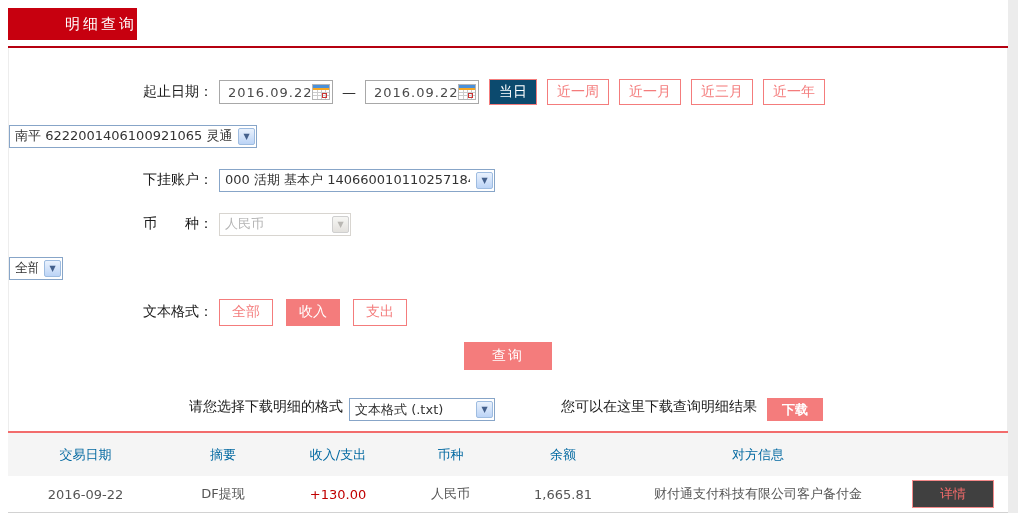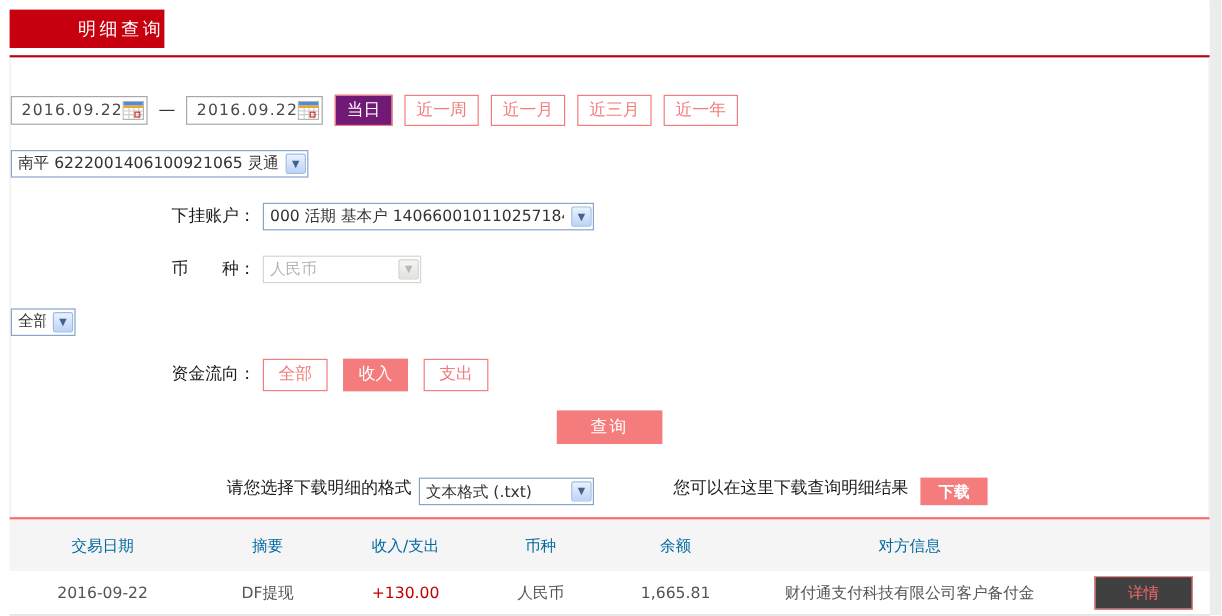--- a/index.html
+++ b/index.html
@@ -32,21 +32,21 @@
   .date-text { flex:1; font-size:13px; color:#4a4a4a; letter-spacing:1px; }
   .cal { width:18px; height:16px; display:inline-flex; cursor:pointer; }
   .dash { margin:0 9px; color:#333; font-size:14px; }
 
   
   .qbtn {
     margin-left:10px; height:26px; padding:0 9px; font-size:14px;
     background:#fff; border:1px solid #f47c7c; color:#f47c7c;
     font-family:inherit; cursor:pointer; display:inline-flex; align-items:center;
   }
-  .qbtn.filled { background:#701a75; color:#fff; }
+  .qbtn.filled { background:#0c4a6e; color:#fff; }
 
   
   .xp-select {
     height:23px; border:1px solid #87a5c8; background:#fff;
     display:inline-flex; align-items:center; padding:1px 1px 1px 5px;
     font-size:13px; color:#333; cursor:pointer;
   }
   .xp-select .val { flex:1; white-space:nowrap; overflow:hidden; }
   .xp-arrow {
     width:17px; height:17px; margin-left:6px; border-radius:2px;
@@ -105,20 +105,21 @@
 
 <div class="container">
 
   <div class="tabbar">
     <div class="tab">明细查询</div>
   </div>
 
   <div class="form">
 
     <div class="form-row">
+      <div class="flabel">起止日期：</div>
       <div class="date-input">
         <span class="date-text">2016.09.22</span>
         <span class="cal">
           <svg width="18" height="16" viewBox="0 0 18 16">
             <rect x="0.5" y="0.5" width="17" height="15" fill="#ffffff" stroke="#b5b5b5"></rect>
             <rect x="1" y="1" width="16" height="3" fill="#4a90d9"></rect>
             <rect x="1" y="4" width="16" height="2" fill="#f5a623"></rect>
             <g stroke="#cccccc" stroke-width="1">
               <line x1="1" y1="8.5" x2="17" y2="8.5"></line>
                 <line x1="1" y1="11.5" x2="17" y2="11.5"></line>
@@ -180,21 +181,21 @@
     </div>
 
     <div class="form-row">
       <div class="xp-select w-biztype">
         <span class="val">全部</span>
         <span class="xp-arrow">▼</span>
       </div>
     </div>
 
     <div class="form-row">
-      <div class="flabel">资金流向：</div>
+      <div class="flabel">文本格式：</div>
       <button class="fbtn">全部</button>
       <button class="fbtn filled">收入</button>
       <button class="fbtn">支出</button>
     </div>
 
     <div class="form-row query-row">
       <button class="query-btn">查询</button>
     </div>
 
     <div class="download-row">

